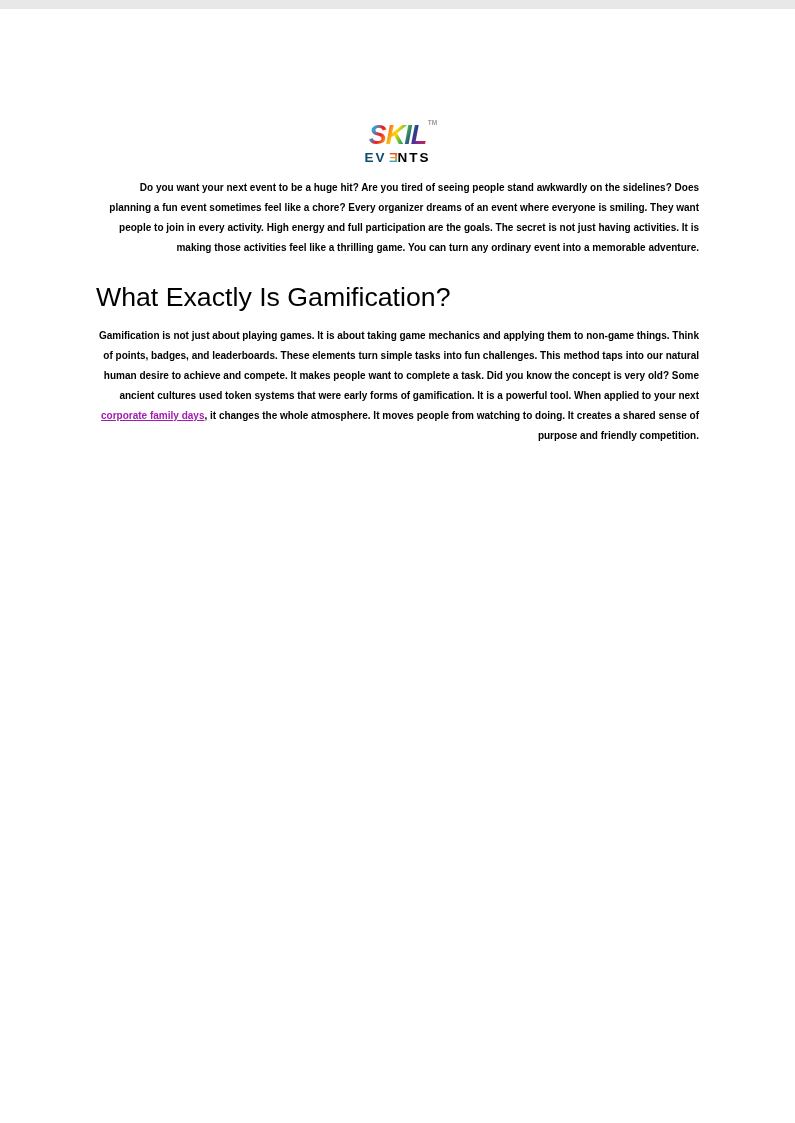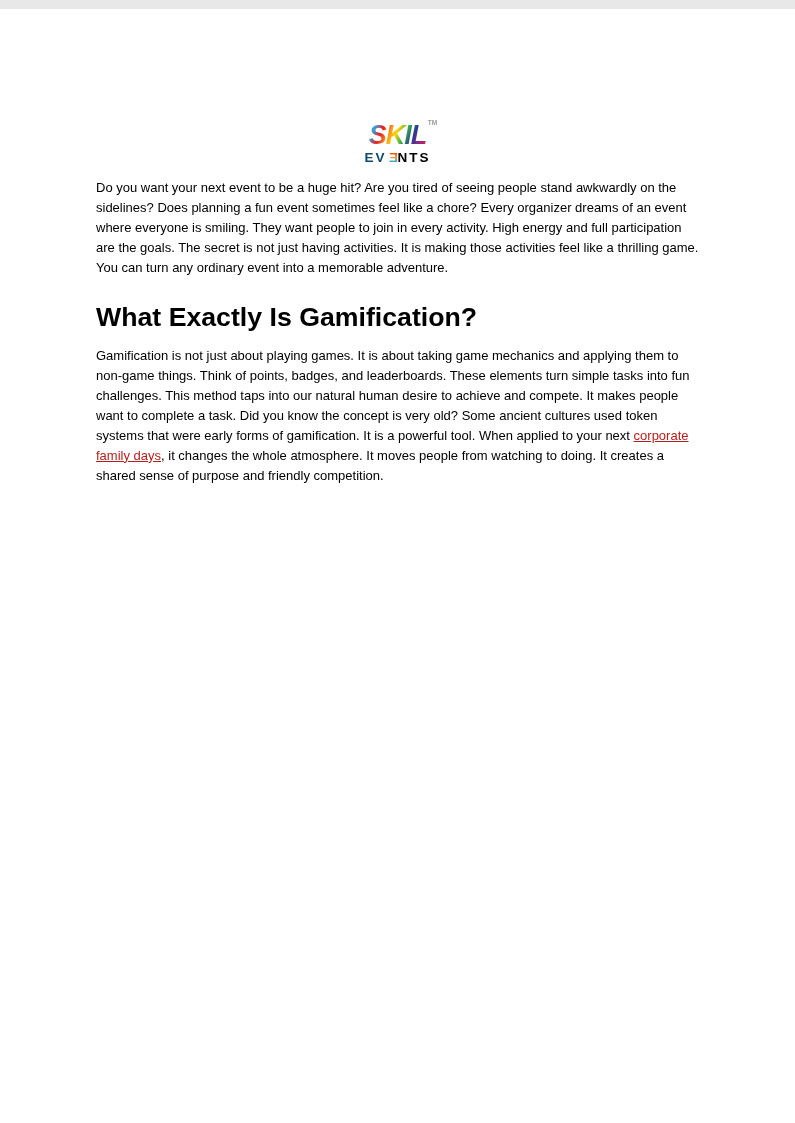--- a/index.html
+++ b/index.html
@@ -71,36 +71,37 @@
 
   
   .title {
     margin-top: 103px;
     font-size: 21.3px;
     font-weight: 400;
     line-height: 29px;
     color: #000000;
   }
   .body-text {
-    font-size: 13px;
-    font-weight: 400;
+    font-size: 10px;
+    font-weight: 700;
     line-height: 20px;
     color: #000000;
+    text-align: right;
   }
   .intro { margin-top: 12px; }
   .section-heading {
     margin-top: 23px;
     font-size: 26.7px;
-    font-weight: 700;
+    font-weight: 400;
     line-height: 33px;
     color: #000000;
   }
   .section-body { margin-top: 12px; }
   .doc-link {
-    color: #b91c1c;
+    color: #a21caf;
     text-decoration: underline;
     cursor: pointer;
   }
 </style>
 </head>
 <body>
 
 <div class="page">
 
   <div class="logo">

